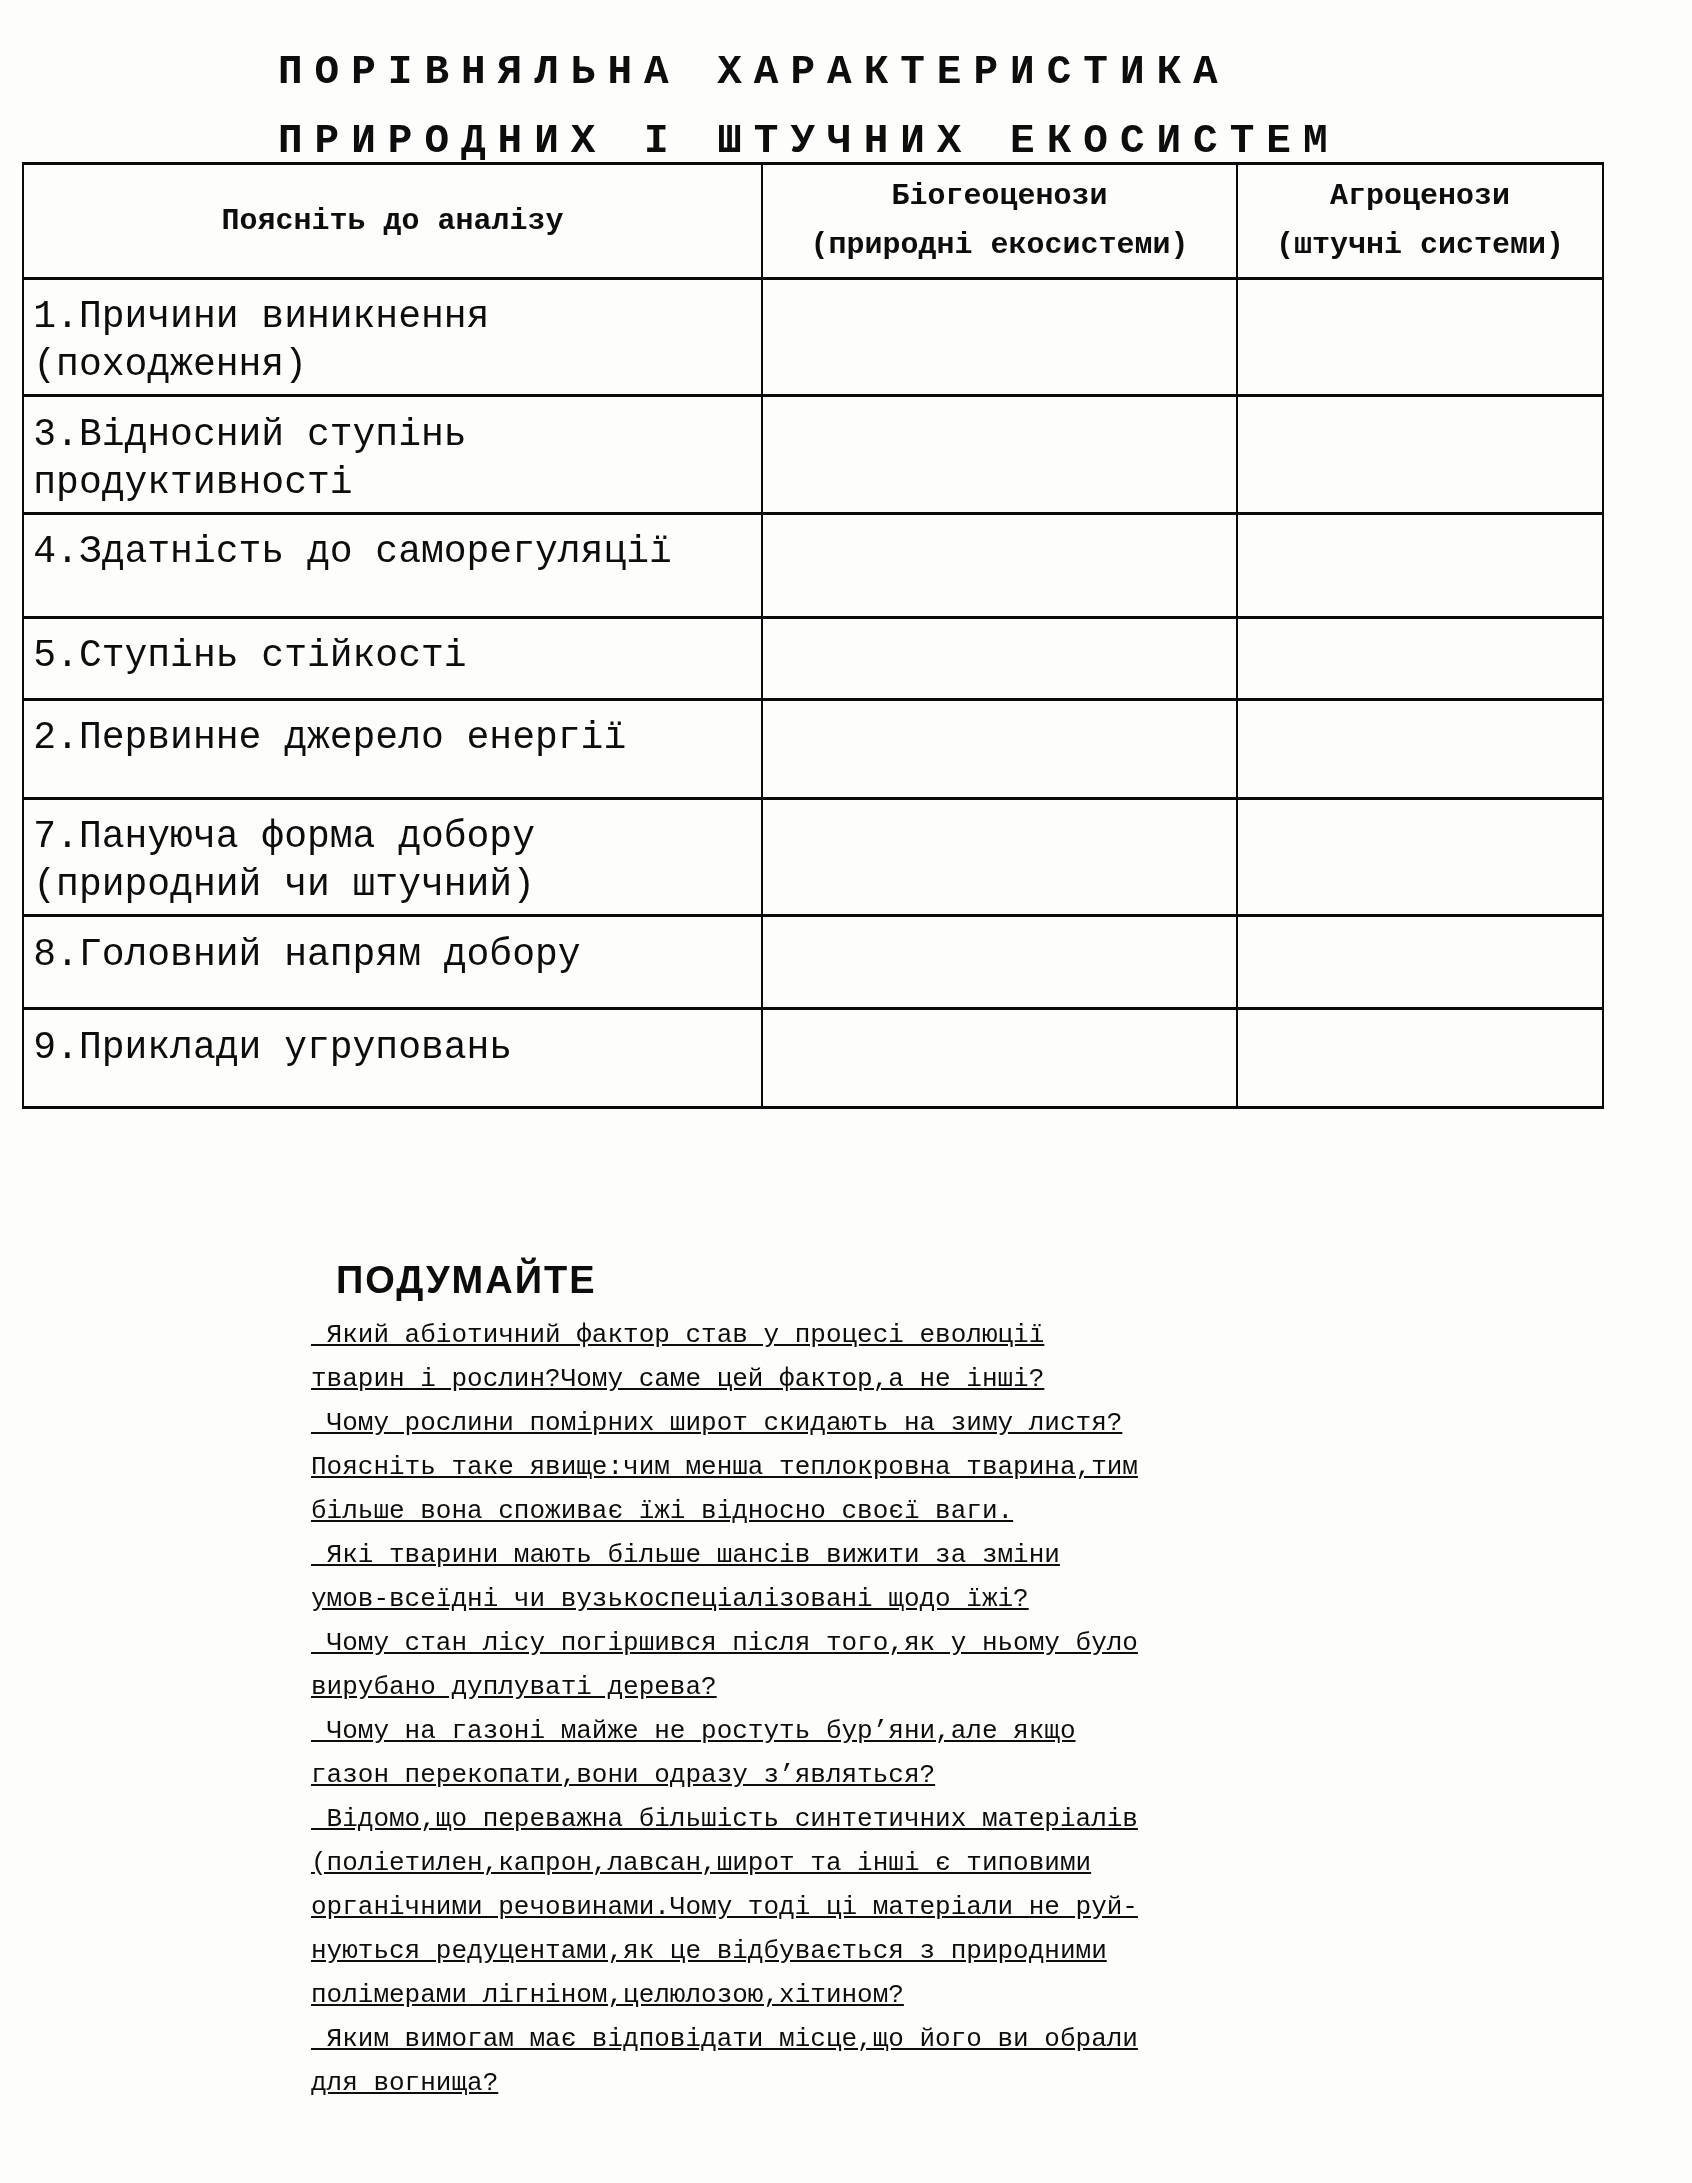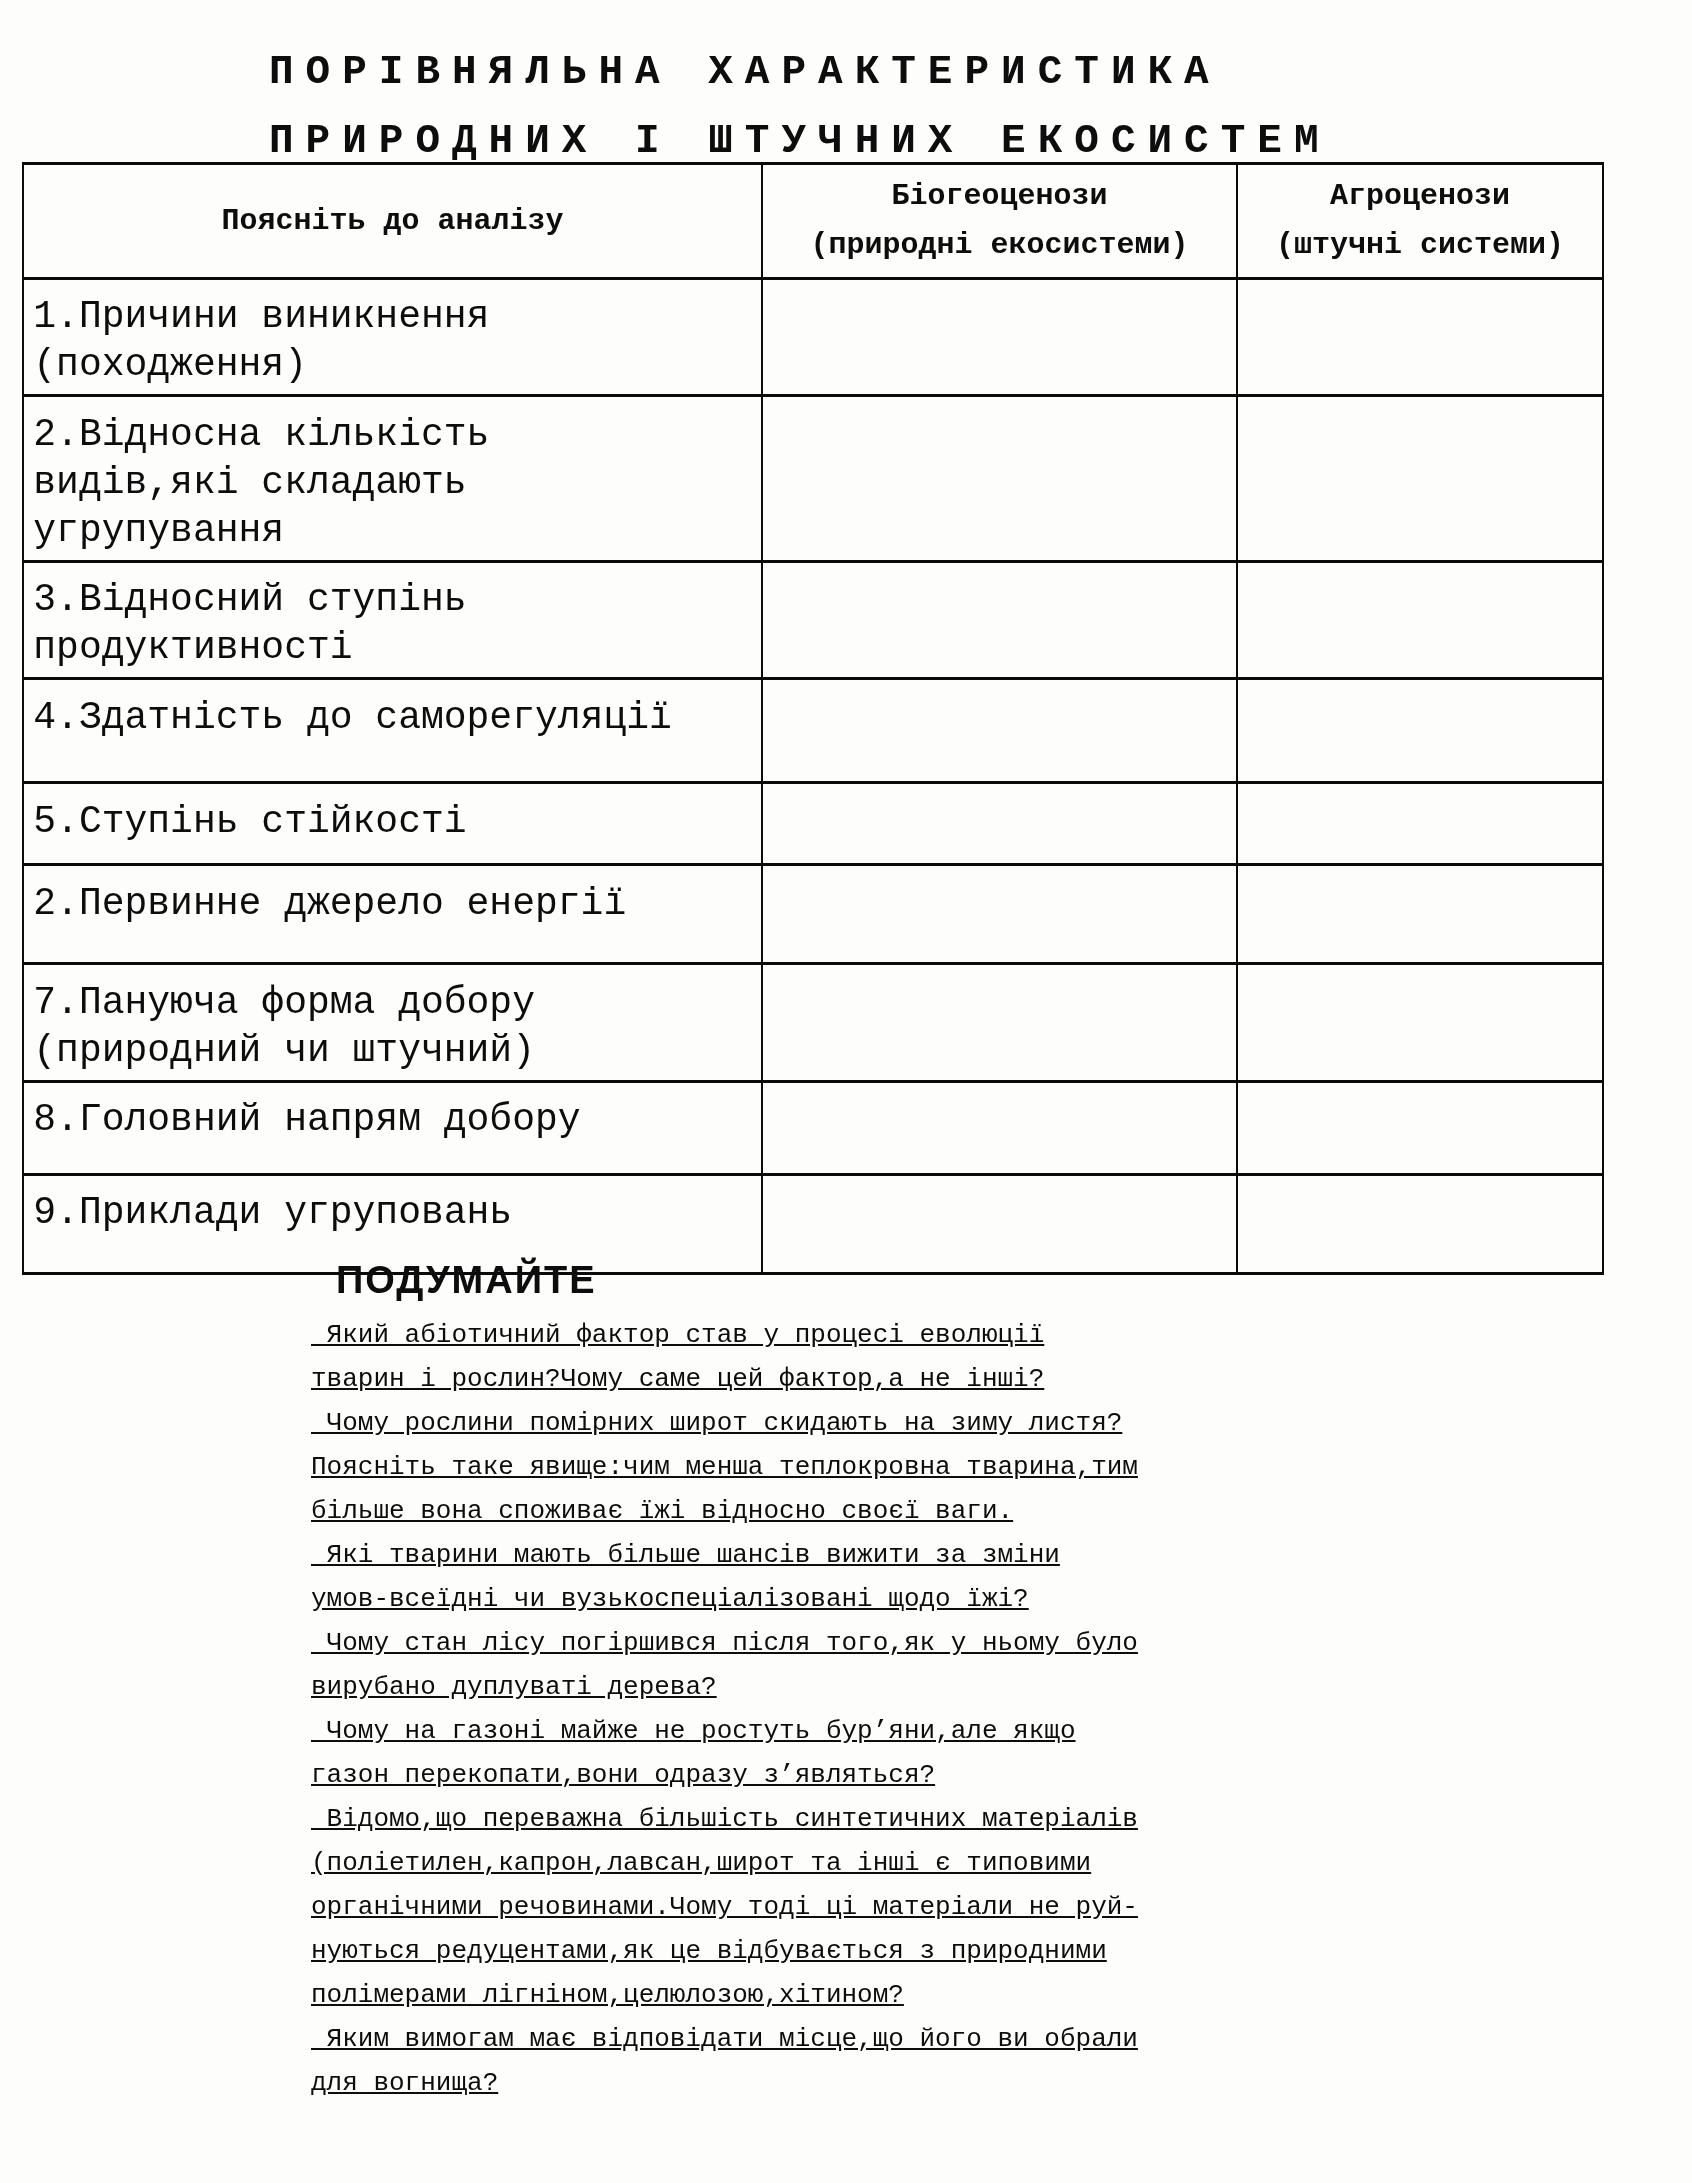--- a/index.html
+++ b/index.html
@@ -7,21 +7,21 @@
     width:1692px;height:2183px;
     background:#fbfbfa;
     color:#0d0d0d;
     font-family:"Liberation Mono","DejaVu Sans Mono",monospace;
     position:relative;
     overflow:hidden;
   }
   .page{position:absolute;inset:0;background:#fdfdfc;}
 
   
-  .title{position:absolute;left:269px;top:38px;}
+  .title{position:absolute;left:278px;top:38px;}
   .title-line{
     font-weight:bold;
     font-size:41px;
     letter-spacing:12px;
     line-height:69px;
     white-space:pre;
   }
 
   
   .cmp{
@@ -106,27 +106,20 @@
 (штучні системи)</th>
       </tr>
     </thead>
     <tbody>
       <tr class="r1">
         <td class="q">1.Причини виникнення
 (походження)</td>
         <td class="blank"></td>
         <td class="blank"></td>
       </tr>
-      <tr class="r2">
-        <td class="q">2.Відносна кількість
-видів,які складають
-угрупування</td>
-        <td class="blank"></td>
-        <td class="blank"></td>
-      </tr>
       <tr class="r3">
         <td class="q">3.Відносний ступінь
 продуктивності</td>
         <td class="blank"></td>
         <td class="blank"></td>
       </tr>
       <tr class="r4">
         <td class="q">4.Здатність до саморегуляції</td>
         <td class="blank"></td>
         <td class="blank"></td>

